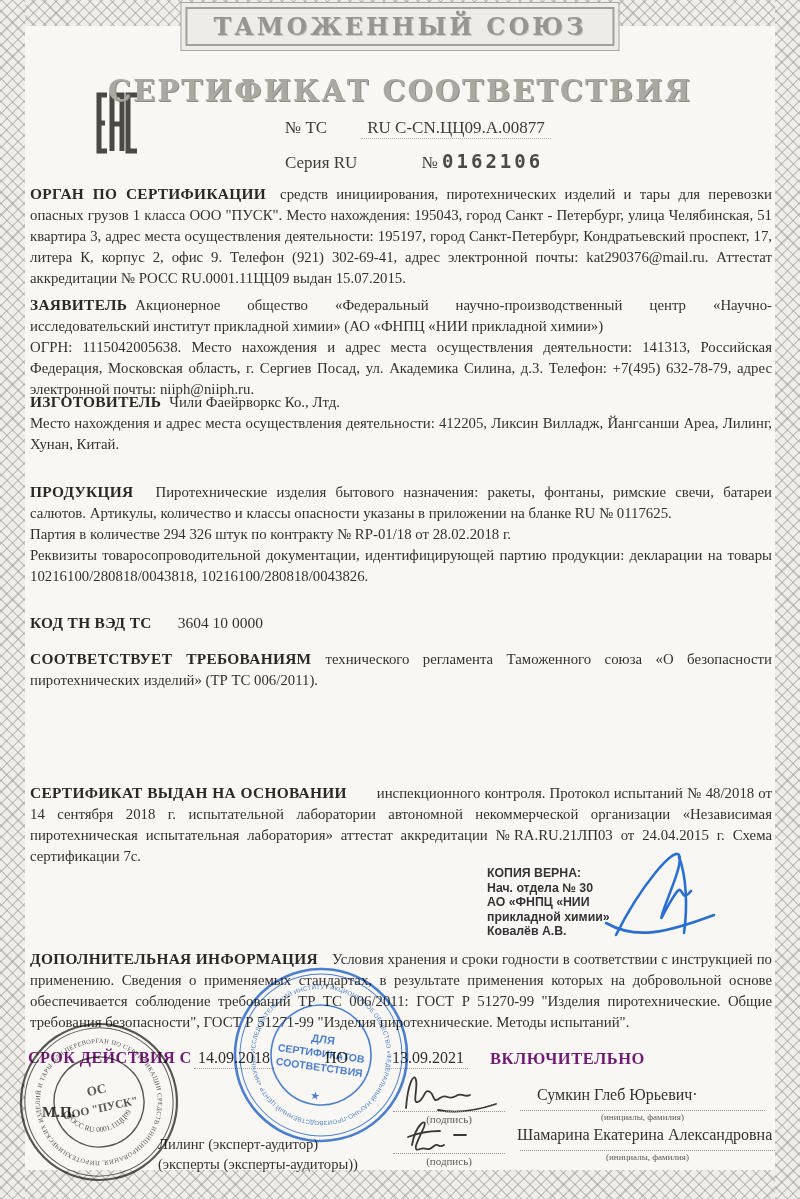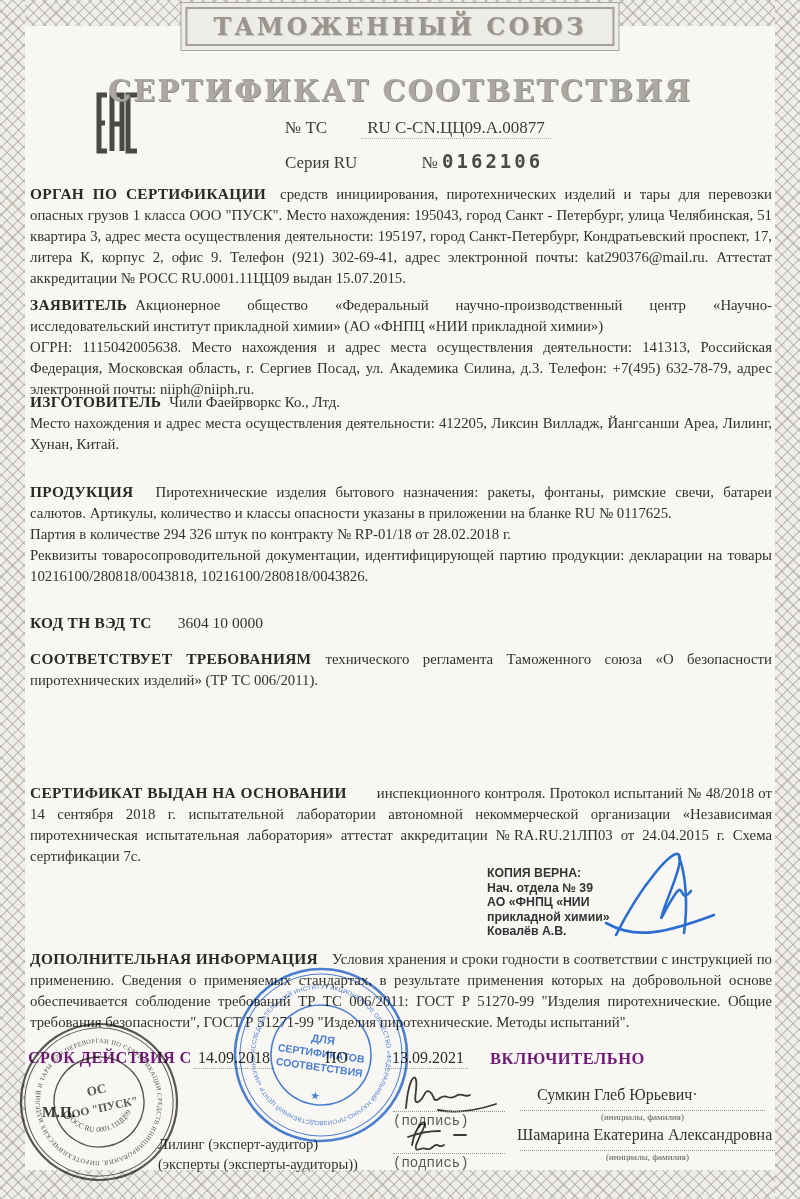--- a/index.html
+++ b/index.html
@@ -29,22 +29,22 @@
   
   .sect{position:absolute;left:30px;width:742px;font-size:14.8px;line-height:21px;
         text-align:justify;text-align-last:left;color:#33312e;}
   .sect b,.bold{font-weight:bold;color:#701a75;}
   .hdr{font-weight:bold;font-size:15.4px;letter-spacing:.3px;margin-right:14px;color:#2b2926;}
   .kopiya{position:absolute;left:487px;top:866px;font-family:"Liberation Sans",sans-serif;
           font-weight:bold;font-size:12.3px;line-height:14.6px;color:#333;}
   .srok-item{position:absolute;top:1049px;font-size:16px;white-space:nowrap;}
   .dotted-u{border-bottom:1px dotted #a9a49b;padding:0 4px 1px 4px;}
   .role{position:absolute;left:158px;font-size:14.6px;line-height:20px;color:#33312e;}
-  .podpis{position:absolute;width:112px;border-top:1px dotted #9b968d;text-align:left;
-          font-size:14px;color:#5c5a56;padding-top:1px;font-family:Liberation Mono, monospace;}
+  .podpis{position:absolute;width:112px;border-top:1px dotted #9b968d;text-align:center;
+          font-size:11px;color:#5c5a56;padding-top:1px;font-family:Liberation Serif, serif;}
   .fio{position:absolute;font-size:16px;color:#33312e;white-space:nowrap;}
   .initials{position:absolute;border-top:1px dotted #9b968d;text-align:center;font-size:9px;color:#5c5a56;padding-top:1px;}
   .mp{position:absolute;left:42px;top:1104px;font-size:15px;font-weight:bold;color:#3a3834;}
   .stamp{position:absolute;mix-blend-mode:multiply;}
   svg text{user-select:none;}
 </style>
 </head>
 <body>
 
 <div class="page">
@@ -106,21 +106,21 @@
   <div class="sect" style="top:648px;">
     <span class="hdr">СООТВЕТСТВУЕТ ТРЕБОВАНИЯМ</span><span>технического регламента Таможенного союза «О безопасности пиротехнических изделий» (ТР ТС 006/2011).</span>
   </div>
 
   <div class="sect" style="top:782px;">
     <span class="hdr" style="margin-right:30px;">СЕРТИФИКАТ ВЫДАН НА ОСНОВАНИИ</span><span>инспекционного контроля. Протокол испытаний № 48/2018 от 14 сентября 2018 г. испытательной лаборатории автономной некоммерческой организации «Независимая пиротехническая испытательная лаборатория» аттестат аккредитации №RA.RU.21ЛП03 от 24.04.2015 г. Схема сертификации 7с.</span>
   </div>
 
   <div class="kopiya">
     <div>КОПИЯ ВЕРНА:</div>
-    <div>Нач. отдела № 39</div>
+    <div>Нач. отдела № 30</div>
     <div>АО «ФНПЦ «НИИ</div>
     <div>прикладной химии»</div>
     <div>Ковалёв А.В.</div>
   </div>
 
   <svg class="stamp" style="left:596px;top:845px;" width="130" height="100" viewBox="0 0 130 100">
     <g fill="none" stroke="#2b72dd" stroke-width="2.6" stroke-linecap="round">
       <path d="M20,90 C45,40 78,2 83,10 C88,18 70,55 66,70 C63,80 70,62 80,48 C88,37 84,60 95,46"></path>
       <path d="M83,12 C90,30 92,60 88,88"></path>
       <path d="M10,78 C40,95 70,88 118,70"></path>

